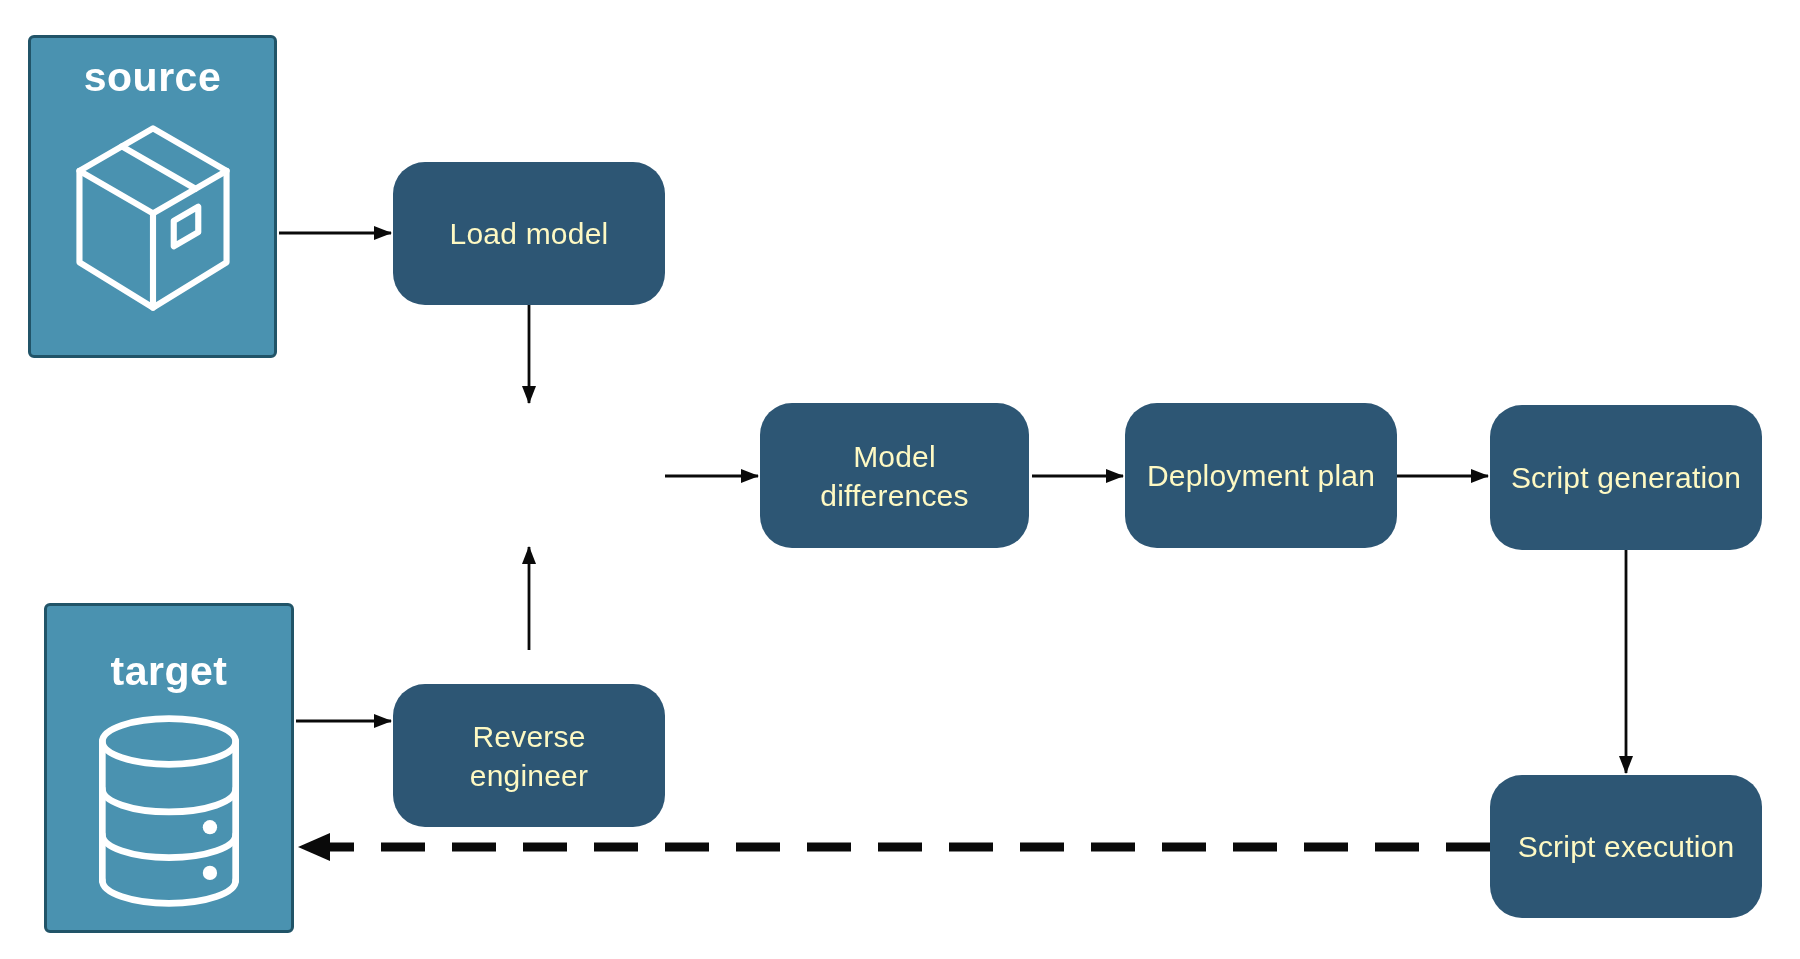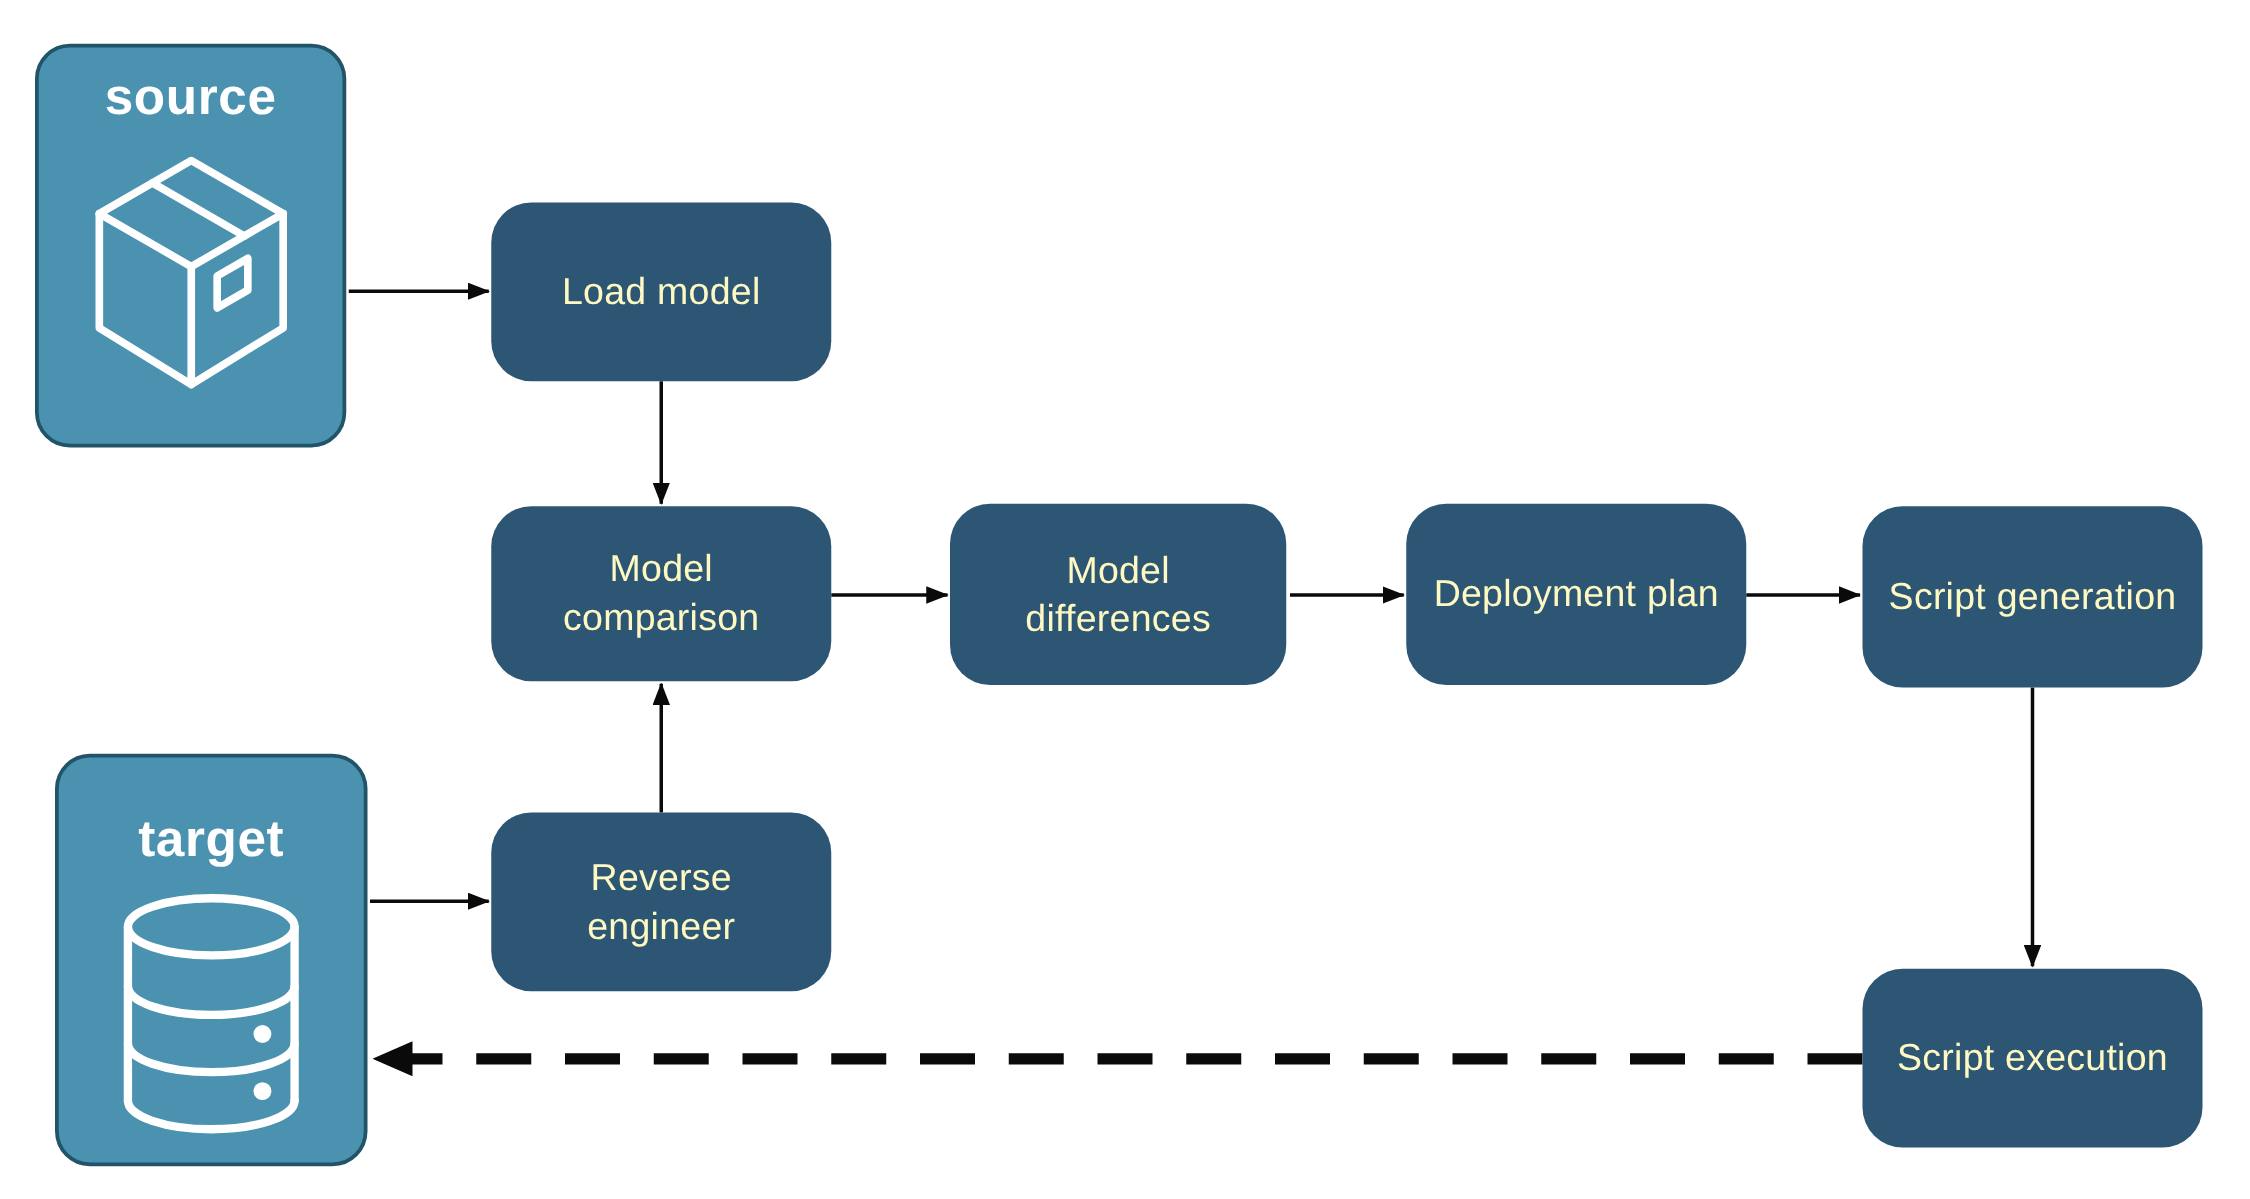--- a/index.html
+++ b/index.html
@@ -35,21 +35,21 @@
     justify-content: center;
     text-align: center;
     padding: 0 18px;
     box-sizing: border-box;
     letter-spacing: 0.2px;
   }
   .entity {
     position: absolute;
     background: #4a92b0;
     border: 3px solid #215468;
-    border-radius: 28px;
+    border-radius: 6px;
     box-sizing: border-box;
     display: flex;
     flex-direction: column;
     align-items: center;
   }
   .entity-label {
     color: #ffffff;
     font-weight: bold;
     font-size: 41px;
     letter-spacing: 0.5px;
@@ -59,21 +59,21 @@
   .entity-icon { display: block; }
   .entity-source .entity-icon { margin-top: 18px; }
   .entity-target .entity-icon { margin-top: 16px; }
 
   
   #node-load-model        { left: 393px;  top: 162px; width: 272px; height: 143px; }
   #node-model-comparison  { left: 393px;  top: 405px; width: 272px; height: 140px; }
   #node-model-differences { left: 760px;  top: 403px; width: 269px; height: 145px; }
   #node-deployment-plan   { left: 1125px; top: 403px; width: 272px; height: 145px; }
   #node-script-generation { left: 1490px; top: 405px; width: 272px; height: 145px; }
-  #node-reverse-engineer  { left: 393px;  top: 650px; width: 272px; height: 143px; }
+  #node-reverse-engineer  { left: 393px;  top: 684px; width: 272px; height: 143px; }
   #node-script-execution  { left: 1490px; top: 775px; width: 272px; height: 143px; }
 
   #entity-source { left: 28px; top: 35px;  width: 249px; height: 323px; }
   #entity-target { left: 44px; top: 603px; width: 250px; height: 330px; }
 </style>
 </head>
 <body>
 
 <div class="canvas">
 
@@ -117,20 +117,19 @@
       <path d="M155,32 L155,178"></path>
       <path d="M15,82 A70,24 0 0 0 155,82"></path>
       <path d="M15,130 A70,24 0 0 0 155,130"></path>
       <path d="M15,178 A70,24 0 0 0 155,178"></path>
       <circle cx="128" cy="122" r="7.5" fill="#ffffff" stroke="none"></circle>
       <circle cx="128" cy="170" r="7.5" fill="#ffffff" stroke="none"></circle>
     </svg>
   </div>
 
   <div class="node" id="node-load-model">Load model</div>
-  <div class="node" id="node-model-comparison">Model comparison</div>
   <div class="node" id="node-model-differences">Model differences</div>
   <div class="node" id="node-deployment-plan">Deployment plan</div>
   <div class="node" id="node-script-generation">Script generation</div>
   <div class="node" id="node-reverse-engineer">Reverse engineer</div>
   <div class="node" id="node-script-execution">Script execution</div>
 
 </div>
 
 </body></html>

